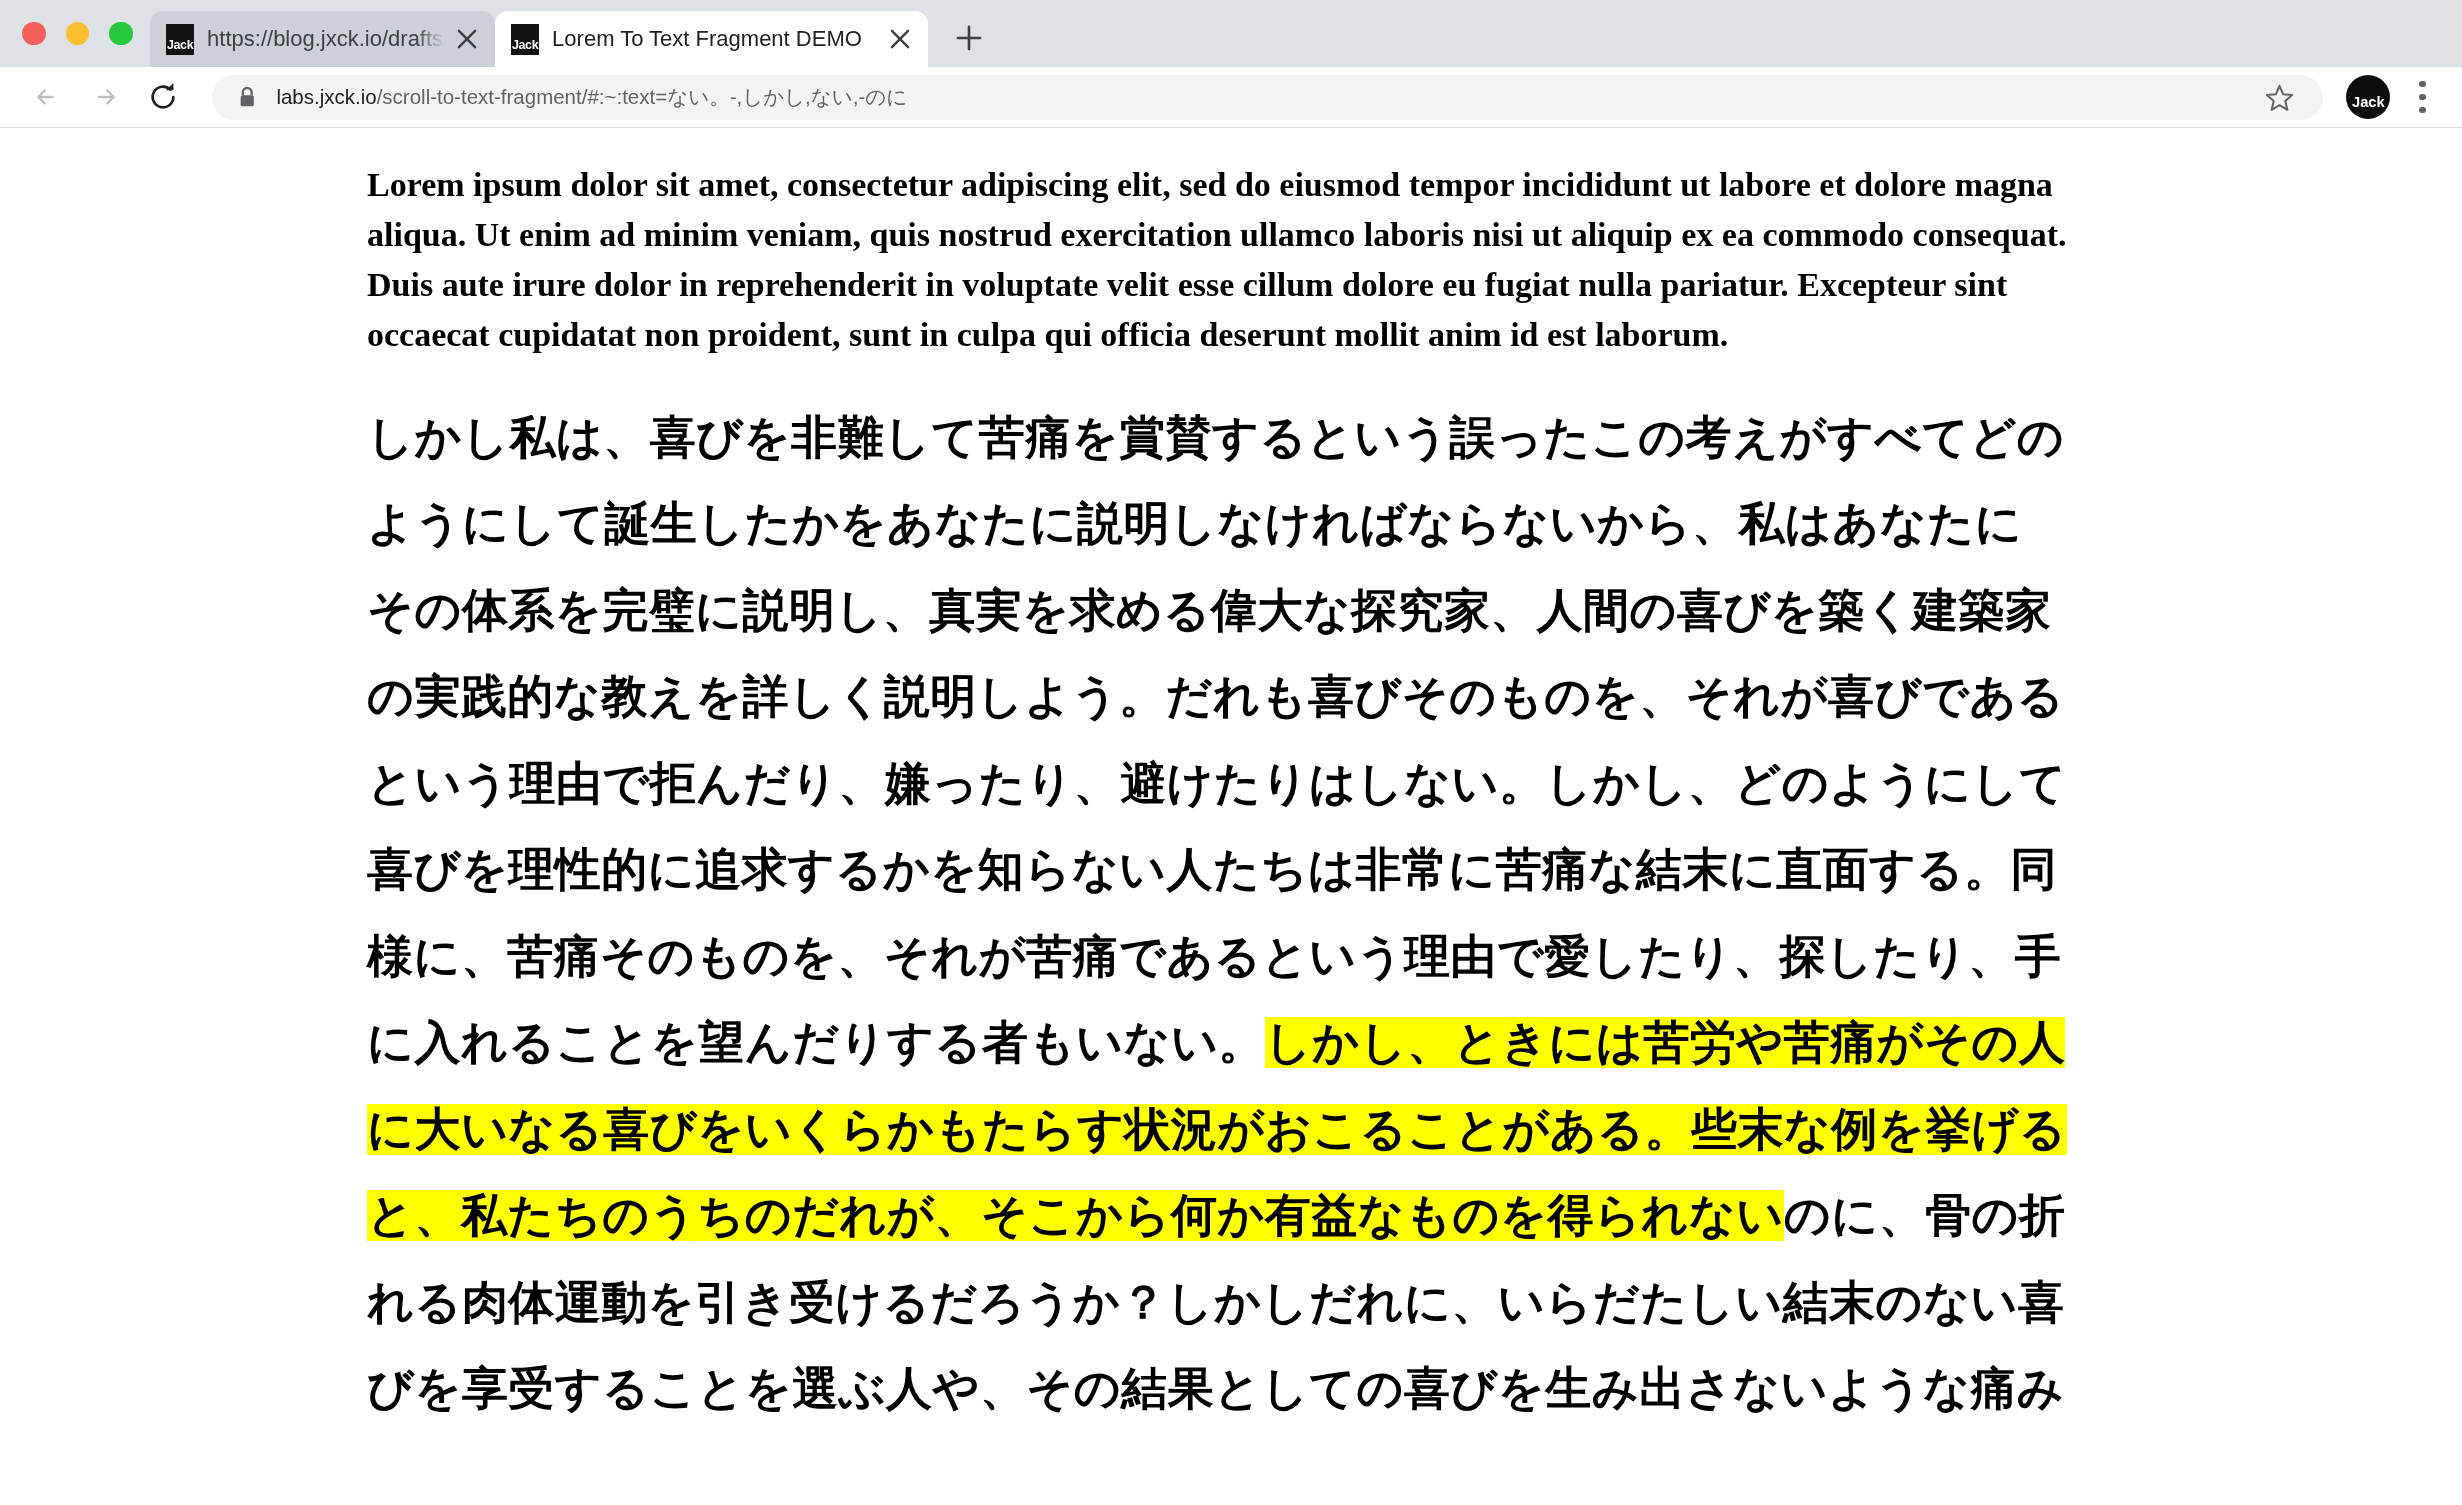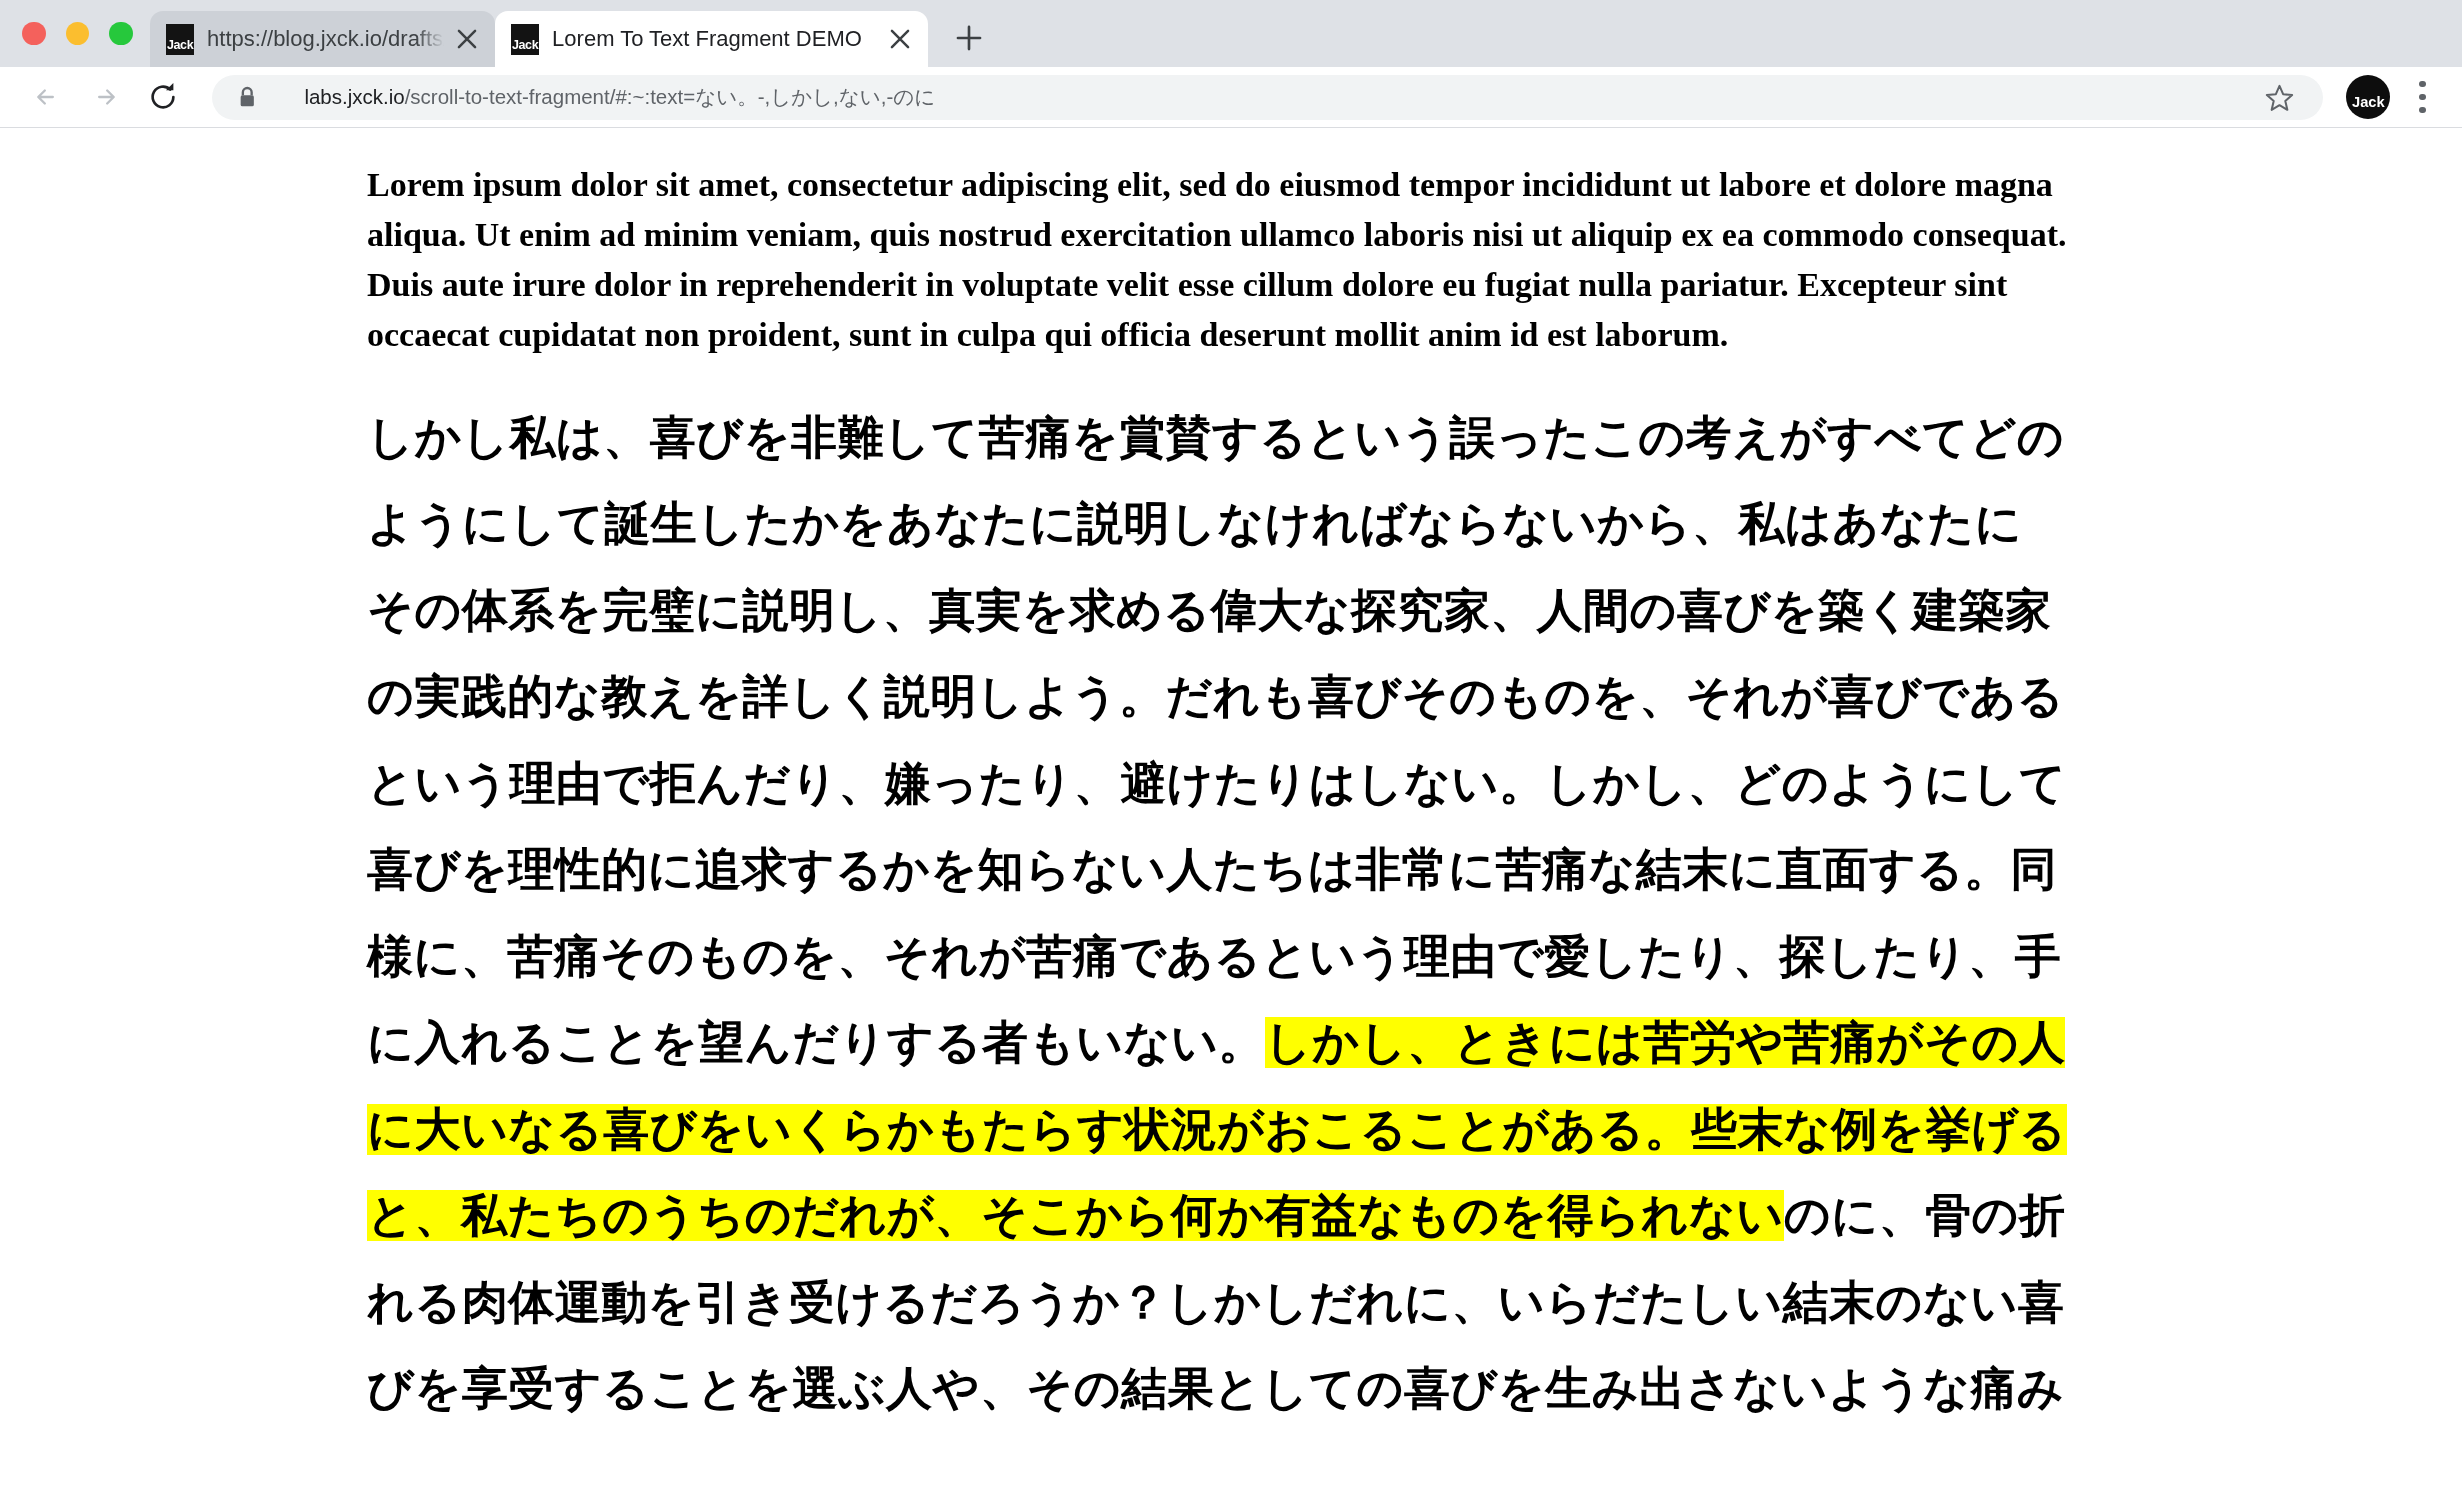--- a/index.html
+++ b/index.html
@@ -159,21 +159,20 @@
     flex: 1 1 auto;
     height: 45px;
     background: #f1f3f4;
     border-radius: 23px;
     display: flex;
     align-items: center;
     padding: 0 22px 0 25px;
     box-sizing: border-box;
     margin: 0 10.3px 0 13px;
     min-width: 0;
-    gap: 28px;
   }
   .lock-icon { flex: 0 0 auto; display:flex; align-items:center; }
   .url-text {
     margin-left: 19px;
     font-size: 20.5px;
     color: #202124;
     white-space: nowrap;
     overflow: hidden;
     flex: 1 1 auto;
     font-family: "Liberation Sans", sans-serif;

